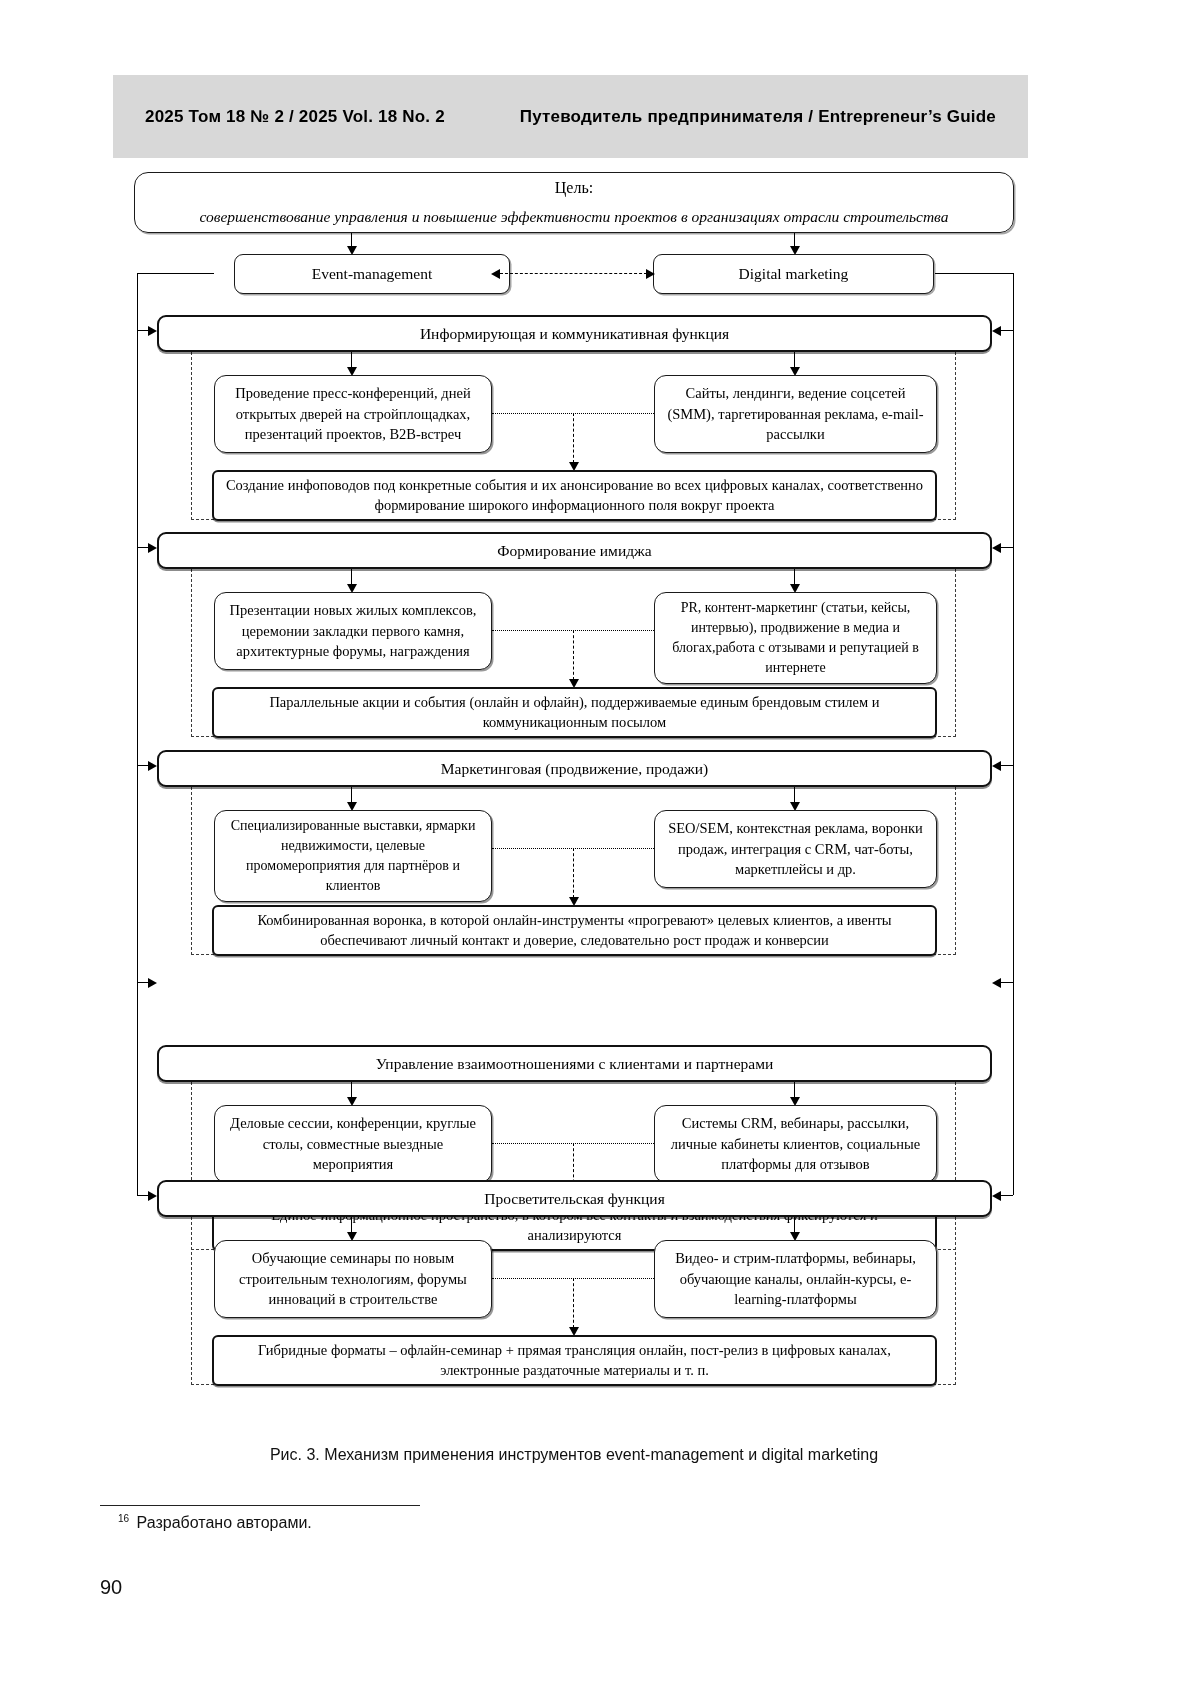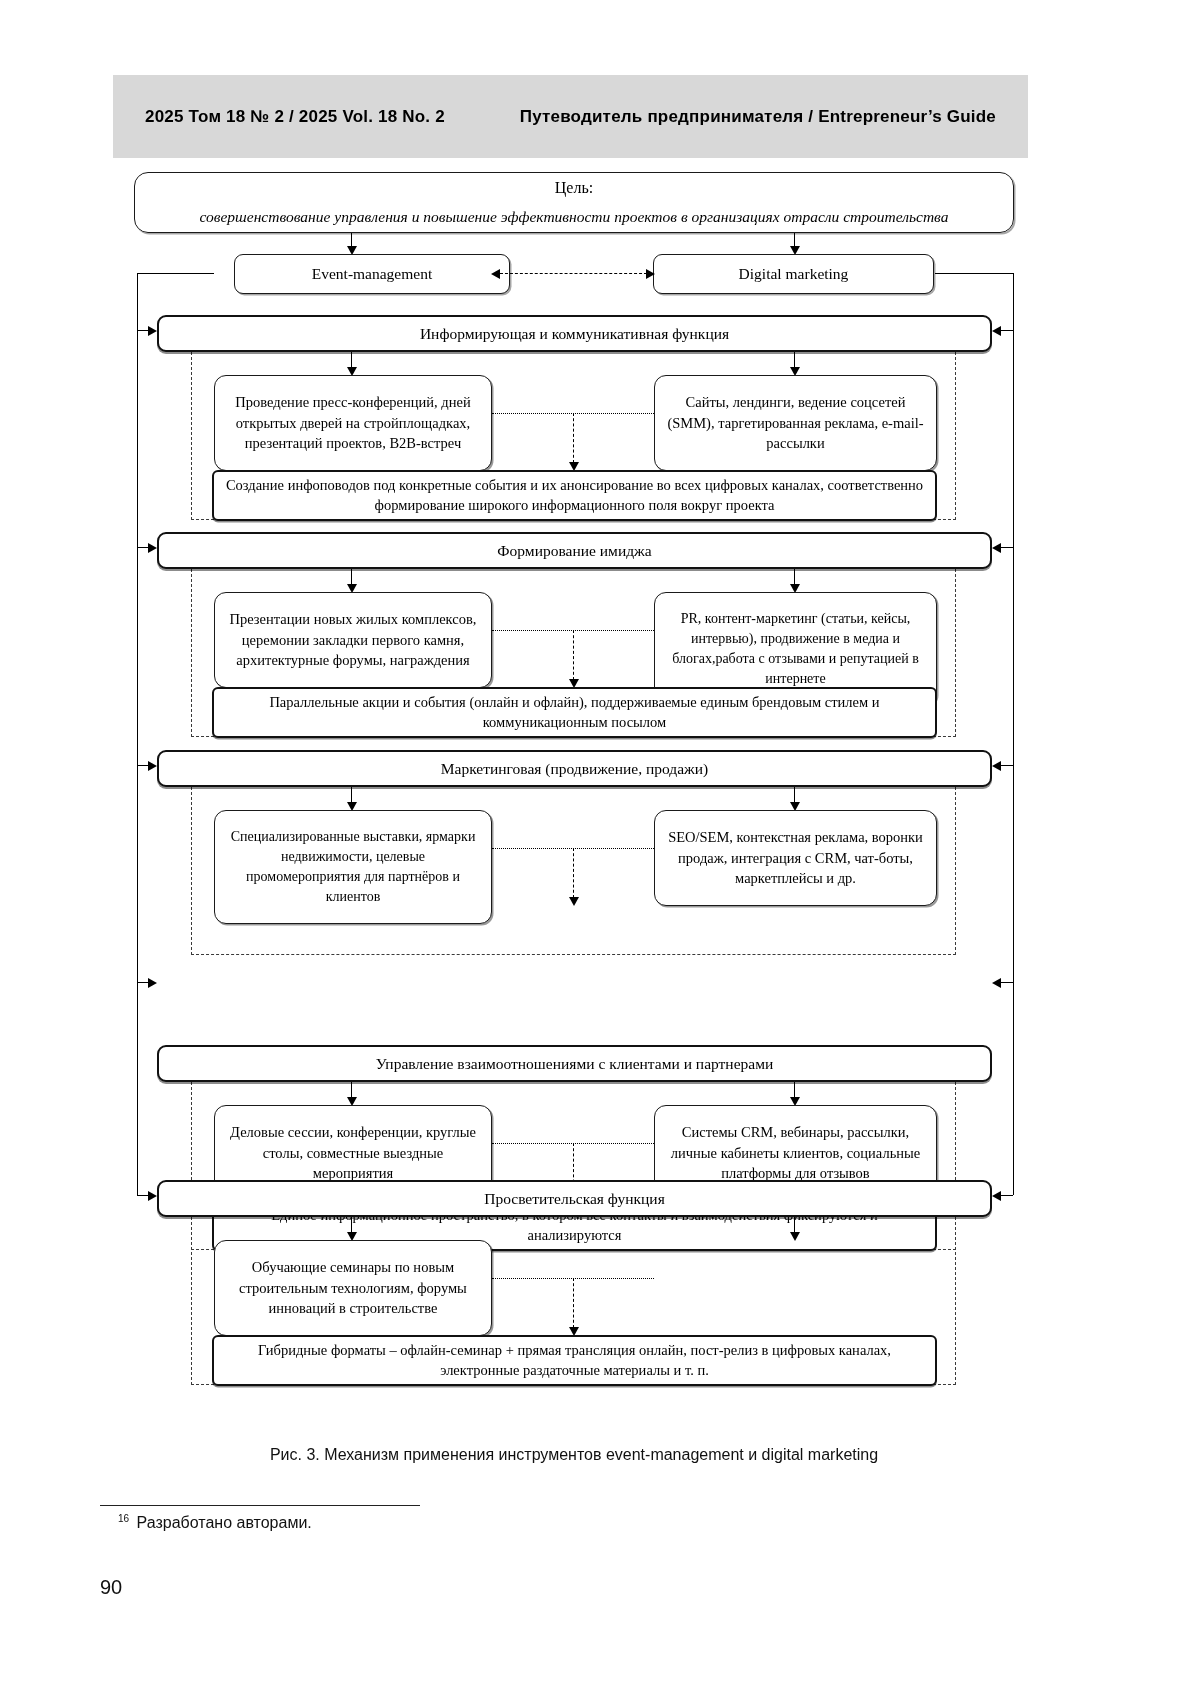--- a/index.html
+++ b/index.html
@@ -40,21 +40,21 @@
 
   .sec{position:absolute;left:0;width:1200px;height:217px;}
   .sec-dash{position:absolute;left:191px;top:37px;width:765px;height:168px;box-sizing:border-box;
             border:1.6px dashed #3a3a3a;border-top:none;}
   .sec-head{position:absolute;left:157px;top:0;width:835px;height:37px;box-sizing:border-box;
             border:2px solid #111;border-radius:9px;background:#fff;
             display:flex;align-items:center;justify-content:center;font-size:15.5px;
             box-shadow:0 2px 0 rgba(0,0,0,.45);}
   .tool{position:absolute;top:60px;box-sizing:border-box;border:1.5px solid #1a1a1a;border-radius:12px;
         background:#fff;display:flex;align-items:center;justify-content:flex-end;text-align:center;
-        font-size:14.5px;line-height:1.42;padding:16px 8px;min-height:78px;
+        font-size:14.5px;line-height:1.42;padding:5px 8px;min-height:78px;
         box-shadow:1.5px 1.5px 0 rgba(0,0,0,.4);}
   .tool.lt{left:214px;width:278px;}
   .tool.rt{left:654px;width:283px;}
   .syn{position:absolute;left:212px;top:155px;width:725px;box-sizing:border-box;border:2px solid #111;
        border-radius:6px;background:#fff;display:flex;align-items:center;justify-content:center;
        text-align:center;font-size:14.5px;line-height:1.4;padding:3px 10px;min-height:44px;
        box-shadow:0 1.5px 0 rgba(0,0,0,.45);}
 
   
   .caption{position:absolute;left:134px;top:1443px;width:880px;text-align:center;
@@ -185,20 +185,23 @@
     <div class="ah down" style="left:790px;top:52px;"></div>
     <div class="tool lt" style="font-size:14px;">
       <span>Специализированные выставки, ярмарки недвижимости, целевые промомероприятия для партнёров и клиентов</span>
     </div>
     <div class="tool rt">
       <span>SEO/SEM, контекстная реклама, воронки продаж, интеграция с CRM, чат-боты, маркетплейсы и др.</span>
     </div>
     <div class="ln hdot" style="left:492px;top:98px;width:162px;"></div>
     <div class="ln vdash" style="left:573px;top:98px;height:50px;"></div>
     <div class="ah down" style="left:569px;top:147px;"></div>
+    <div class="syn">
+      <span>Комбинированная воронка, в которой онлайн-инструменты «прогревают» целевых клиентов, а ивенты обеспечивают личный контакт и доверие, следовательно рост продаж и конверсии</span>
+    </div>
   </div>
 
   <div class="sec" style="top:1014px;margin-top:31px;">
     <div class="sec-dash"></div>
     <div class="sec-head">
       <span>Управление взаимоотношениями с клиентами и партнерами</span>
     </div>
     <div class="ln v" style="left:351px;top:37px;height:17px;"></div>
     <div class="ah down" style="left:347px;top:52px;"></div>
     <div class="ln v" style="left:794px;top:37px;height:17px;"></div>
@@ -221,20 +224,23 @@
     <div class="sec-dash"></div>
     <div class="sec-head">
       <span>Просветительская функция</span>
     </div>
     <div class="ln v" style="left:351px;top:37px;height:17px;"></div>
     <div class="ah down" style="left:347px;top:52px;"></div>
     <div class="ln v" style="left:794px;top:37px;height:17px;"></div>
     <div class="ah down" style="left:790px;top:52px;"></div>
     <div class="tool lt">
       <span>Обучающие семинары по новым строительным технологиям, форумы инноваций в строительстве</span>
+    </div>
+    <div class="tool rt">
+      <span>Видео- и стрим-платформы, вебинары, обучающие каналы, онлайн-курсы, e-learning-платформы</span>
     </div>
     <div class="ln hdot" style="left:492px;top:98px;width:162px;"></div>
     <div class="ln vdash" style="left:573px;top:98px;height:50px;"></div>
     <div class="ah down" style="left:569px;top:147px;"></div>
     <div class="syn">
       <span>Гибридные форматы – офлайн-семинар + прямая трансляция онлайн, пост-релиз в цифровых каналах, электронные раздаточные материалы и т. п.</span>
     </div>
   </div>
 
   <div class="caption">

